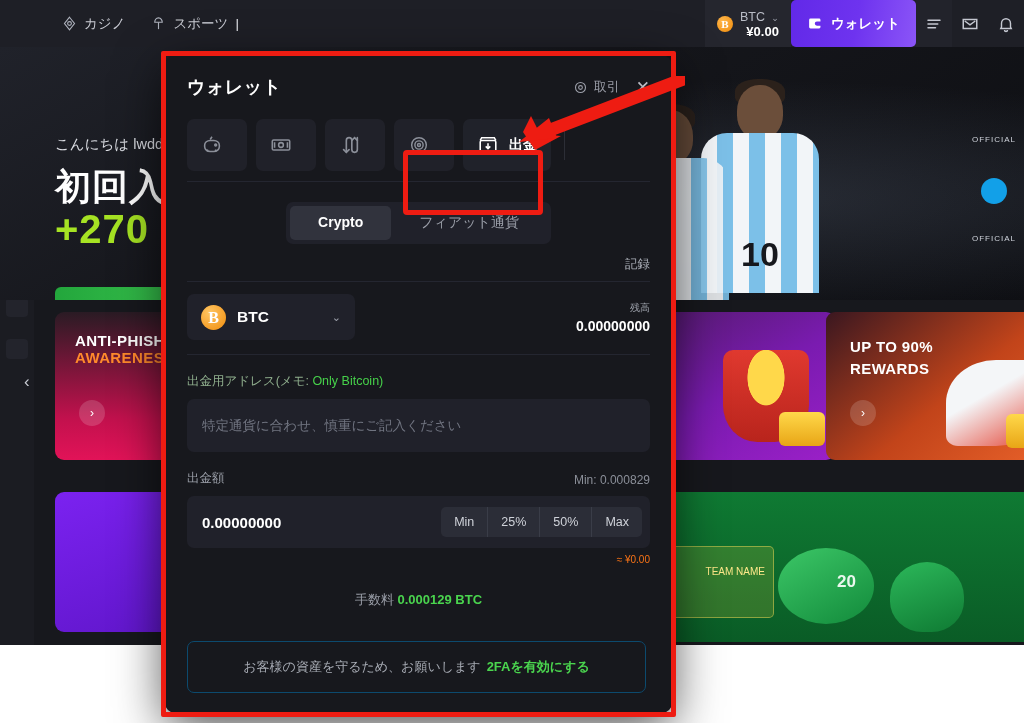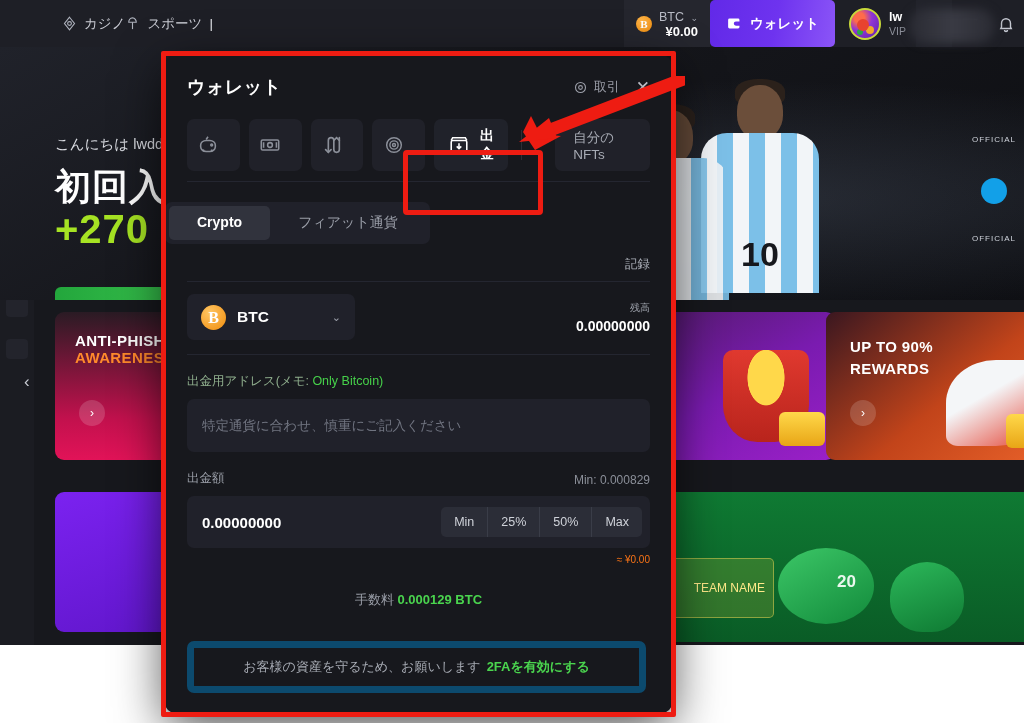--- a/index.html
+++ b/index.html
@@ -11,21 +11,21 @@
   }
   #root { position: relative; width: 1024px; height: 723px; background: #fff; }
 
   
   .app { position: absolute; inset: 0 0 78px 0; background: #17181d; overflow: hidden; }
 
   .topbar {
     position: absolute; top: 0; left: 0; right: 0; height: 47px;
     background: #1e1f26; display: flex; align-items: center;
   }
-  .nav-left { display: flex; align-items: center; margin-left: 62px; }
+  .nav-left { display: flex; align-items: center; gap: 26px; margin-left: 62px; }
   .nav-item { display: flex; align-items: center; gap: 7px; color: #c9cbd3; font-size: 13.5px; }
   .nav-ic { width: 15px; height: 15px; display: inline-block; color: #aeb2bd; }
   .nav-ic svg { width: 100%; height: 100%; display: block; }
   .caret-txt { color: #e7e9ee; }
 
   .topbar-right { margin-left: auto; display: flex; align-items: stretch; height: 47px; }
   .bal-box {
     display: flex; align-items: center; gap: 7px; background: #25262e;
     padding: 0 12px; height: 47px; border-radius: 0;
   }
@@ -113,21 +113,21 @@
     position:absolute; right:-20px; bottom:-14px; width:86px; height:86px; border-radius:50%;
     background:radial-gradient(circle at 40% 35%, #c59cf7, #8e4cf0 62%, #5f23bb);
     box-shadow: inset 0 0 0 7px rgba(255,255,255,.85);
   }
   .sport-card {
     position:absolute; left:600px; top:492px; right:-20px; height:150px; border-radius:9px;
     background:linear-gradient(180deg,#0f7a33 0%,#0a5c26 100%); overflow:hidden;
   }
   .helmet { position:absolute; right:80px; bottom:10px; width:74px; height:70px; border-radius:50% 50% 44% 44%; background:linear-gradient(160deg,#2cb85a,#0f7a33); }
   .helmet2 { position:absolute; right:170px; bottom:18px; width:96px; height:76px; border-radius:50%; background:linear-gradient(150deg,#3cc767,#128a3b); }
-  .scorebd { position:absolute; left:24px; bottom:24px; width:150px; height:60px; border-radius:5px; background:rgba(255,220,60,.16); border:1px solid rgba(255,225,90,.45); color:#ffe98a; font-size:12px; padding:8px; }
+  .scorebd { position:absolute; left:24px; bottom:24px; width:150px; height:72px; border-radius:5px; background:rgba(255,220,60,.16); border:1px solid rgba(255,225,90,.45); color:#ffe98a; font-size:10px; padding:8px; }
   .carousel-prev { position:absolute; left:24px; top:372px; color:#c9ccd4; font-size:17px; }
 
   .greet { position:absolute; left:55px; top:88px; color:#dcdee4; font-size:14.5px; }
   .hero-title { position:absolute; left:55px; top:116px; color:#ffffff; font-size:36px; font-weight:bold; letter-spacing:1px; white-space:nowrap; }
   .hero-sub { position:absolute; left:55px; top:160px; color:#a6e323; font-size:40px; font-weight:bold; letter-spacing:1px; white-space:nowrap; }
   .hero-cta {
     position:absolute; left:55px; top:240px; height:44px; min-width:170px; padding:0 22px;
     background:linear-gradient(90deg,#23a63c,#3fcb52); color:#fff; font-size:15px; font-weight:bold;
     border-radius:6px; display:flex; align-items:center; justify-content:center; border:none;
   }
@@ -153,21 +153,21 @@
     display:flex; align-items:center; justify-content:center; gap:10px; color:#8b8f99; padding:0 14px;
   }
   .m-tab svg { width:22px; height:22px; display:block; }
   .m-tab.active { background:#20222a; color:#ffffff; }
   .m-tab.active .m-tab-lbl { color:#ffffff; font-size:14px; font-weight:bold; }
   .m-tab-lbl { font-size:13.5px; color:#a7abb4; }
   .m-tab.nft { margin-left:20px; padding:0 18px; }
   .m-divider { width:1px; height:30px; background:#2c2e36; margin:0 4px; }
   .tabs-underline { height:1px; background:#242630; margin:10px 22px 0 22px; }
 
-  .seg-wrap { display:flex; margin-top:20px; }
+  .seg-wrap { display:flex; justify-content:center; margin-top:20px; }
   .seg { display:flex; background:#20212a; border-radius:7px; padding:4px; }
   .seg-btn { padding:8px 28px; border-radius:5px; font-size:14px; color:#9a9ea8; }
   .seg-btn.on { background:#31333d; color:#fff; font-weight:bold; }
 
   .m-body { padding:0 22px; }
   .hist-row { display:flex; justify-content:flex-end; margin-top:12px; }
   .hist { color:#a9adb6; font-size:12.5px; }
 
   .row-sep { height:1px; background:#242630; margin-top:8px; }
 
@@ -200,21 +200,21 @@
     padding:0 8px 0 15px;
   }
   .amt-val { color:#ffffff; font-size:15px; font-weight:bold; }
   .pct-group { margin-left:auto; display:flex; background:#2b2d37; border-radius:5px; overflow:hidden; }
   .pct { padding:8px 13px; font-size:12.5px; color:#cfd2d9; border-right:1px solid #3a3d48; }
   .pct:last-child { border-right:none; }
   .approx { text-align:right; color:#f97316; font-size:10px; margin-top:6px; }
   .fee { text-align:center; margin-top:26px; font-size:13px; color:#9a9ea8; }
   .fee .amt { color:#4ad44e; font-weight:bold; }
   .notice {
-    margin:32px 4px 0 0; height:52px; border:7px solid #0c4a6e; border-radius:7px;
+    margin:32px 4px 0 0; height:52px; border:1px solid #0c4a6e; border-radius:7px;
     display:flex; align-items:center; justify-content:center; gap:6px; color:#a8acb5; font-size:13px;
   }
   .notice .lnk { color:#4ad44e; font-weight:bold; }
 
   
   .red-outer {
     position:absolute; left:161px; top:51px; width:515px; height:666px;
     border:5px solid #ee1c12; border-radius:2px; z-index:40; pointer-events:none;
   }
   .red-tab {
@@ -350,28 +350,20 @@
         <div class="wallet-btn">
           <span class="wallet-ic">
             <svg viewBox="0 0 24 24" fill="currentColor">
               <path d="M3 7a2 2 0 0 1 2-2h12a2 2 0 0 1 2 2v2h-5a3 3 0 0 0 0 6h5v2a2 2 0 0 1-2 2H5a2 2 0 0 1-2-2z"></path>
               <circle cx="16" cy="12" r="1.4" fill="#6e33ef"></circle>
             </svg>
           </span>
           <span>ウォレット</span>
         </div>
 
-        <div class="user-zone">
-          <div class="avatar"></div>
-          <div class="uname-wrap">
-            <div class="uname">lw</div>
-            <div class="uvip">VIP</div>
-            <div class="blur-patch"></div>
-          </div>
-        </div>
 
         <div class="icon-sq boxed">
           <svg viewBox="0 0 24 24" fill="none" stroke="currentColor" stroke-width="2" stroke-linecap="round">
             <path d="M4 7h16M4 12h13M4 17h10"></path>
           </svg>
         </div>
         <div class="icon-sq">
           <svg viewBox="0 0 24 24" fill="currentColor">
               <path d="M3 6h18v12H3z" opacity="0"></path>
             <path d="M3 6h18v12H3zm2 2 7 5 7-5" fill="none" stroke="currentColor" stroke-width="2"></path>
@@ -456,23 +448,20 @@
             <rect x="3.5" y="7" width="17" height="13" rx="1.6"></rect>
               <path d="M3.5 7l1.6-3h13.8l1.6 3"></path>
             <path d="M12 10v6M9.5 13.5L12 16l2.5-2.5"></path>
           </svg>
         </span>
         <span class="m-tab-lbl">出金</span>
       </div>
 
       <div class="m-divider"></div>
 
-      <div class="m-tab nft">
-        <span class="m-tab-lbl">自分の NFTs</span>
-      </div>
     </div>
     <div class="tabs-underline"></div>
 
     <div class="seg-wrap">
       <div class="seg">
         <div class="seg-btn on">Crypto</div>
         <div class="seg-btn">フィアット通貨</div>
       </div>
     </div>
 

